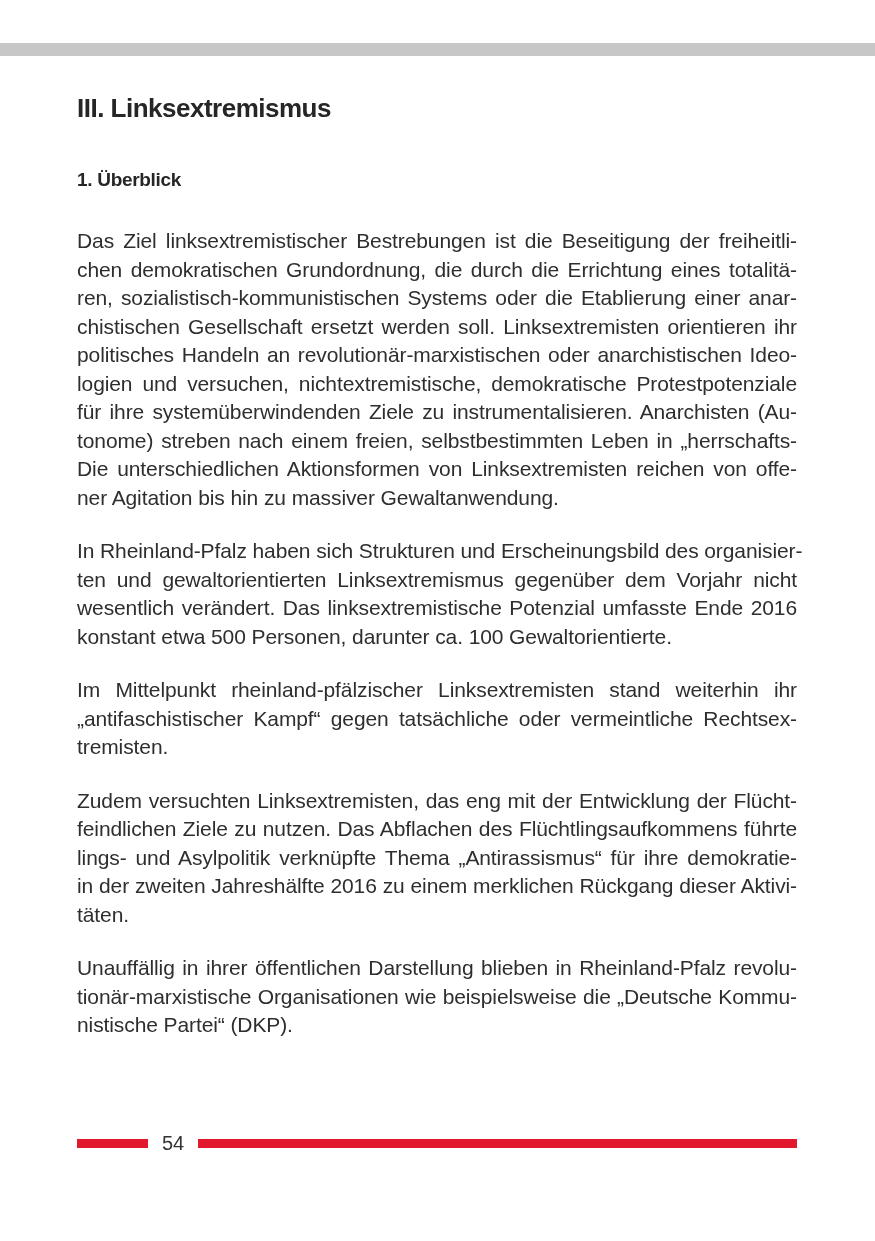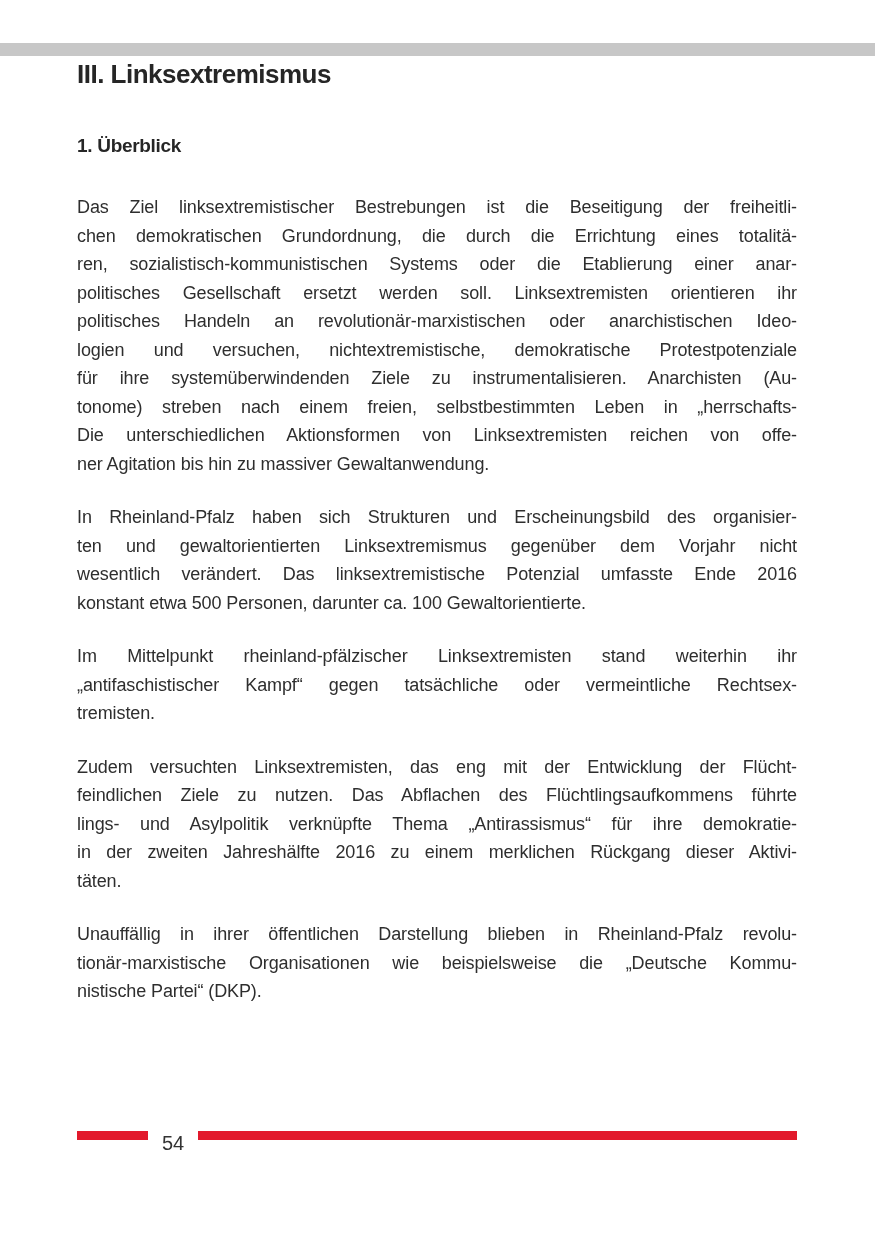--- a/index.html
+++ b/index.html
@@ -23,59 +23,60 @@
     left: 0;
     width: 100%;
     height: 13px;
     background: var(--graybar);
   }
   .page-content {
     position: absolute;
     top: 0;
     left: 77px;
     width: 720px;
-    padding-top: 60px;
+    padding-top: 94px;
   }
   h1.title {
     font-size: 26px;
     line-height: 28px;
     font-weight: bold;
     letter-spacing: -0.5px;
     color: var(--heading);
   }
   h2.subtitle {
     margin-top: 47px;
     font-size: 19px;
     line-height: 22px;
     font-weight: bold;
     letter-spacing: -0.3px;
     color: var(--heading);
   }
   .body-text {
     margin-top: 36px;
-    font-size: 18px;
+    font-size: 21px;
     letter-spacing: -0.1px;
   }
   .para.gap { margin-top: 25px; }
   .tline {
     line-height: 28.5px;
     text-align: justify;
     text-align-last: justify;
     white-space: nowrap;
   }
   .tline.last {
     text-align-last: left;
   }
   .footer {
     position: absolute;
     top: 1131px;
     left: 77px;
     right: 78px;
     height: 24px;
     display: flex;
+    align-items: center;
   }
   .rule {
     height: 9px;
     background: var(--red);
   }
   .rule-short { width: 71px; }
   .rule-long { flex: 1; }
   .page-number {
     font-size: 20px;
     line-height: 24px;
@@ -91,21 +92,21 @@
 <div class="top-bar"></div>
 
 <main class="page-content">
   <h1 class="title">III. Linksextremismus</h1>
   <h2 class="subtitle">1. Überblick</h2>
   <div class="body-text">
       <div class="para">
         <div class="tline">Das Ziel linksextremistischer Bestrebungen ist die Beseitigung der freiheitli-</div>
         <div class="tline">chen demokratischen Grundordnung, die durch die Errichtung eines totalitä-</div>
         <div class="tline">ren, sozialistisch-kommunistischen Systems oder die Etablierung einer anar-</div>
-        <div class="tline">politisches Gesellschaft ersetzt werden soll. Linksextremisten orientieren ihr</div>
+        <div class="tline">chistischen Gesellschaft ersetzt werden soll. Linksextremisten orientieren ihr</div>
         <div class="tline">politisches Handeln an revolutionär-marxistischen oder anarchistischen Ideo-</div>
         <div class="tline">logien und versuchen, nichtextremistische, demokratische Protestpotenziale</div>
         <div class="tline">für ihre systemüberwindenden Ziele zu instrumentalisieren. Anarchisten (Au-</div>
         <div class="tline">tonome) streben nach einem freien, selbstbestimmten Leben in „herrschafts-</div>
       </div>
       <div class="para">
         <div class="tline">Die unterschiedlichen Aktionsformen von Linksextremisten reichen von offe-</div>
         <div class="tline last">ner Agitation bis hin zu massiver Gewaltanwendung.</div>
       </div>
       <div class="para gap">

